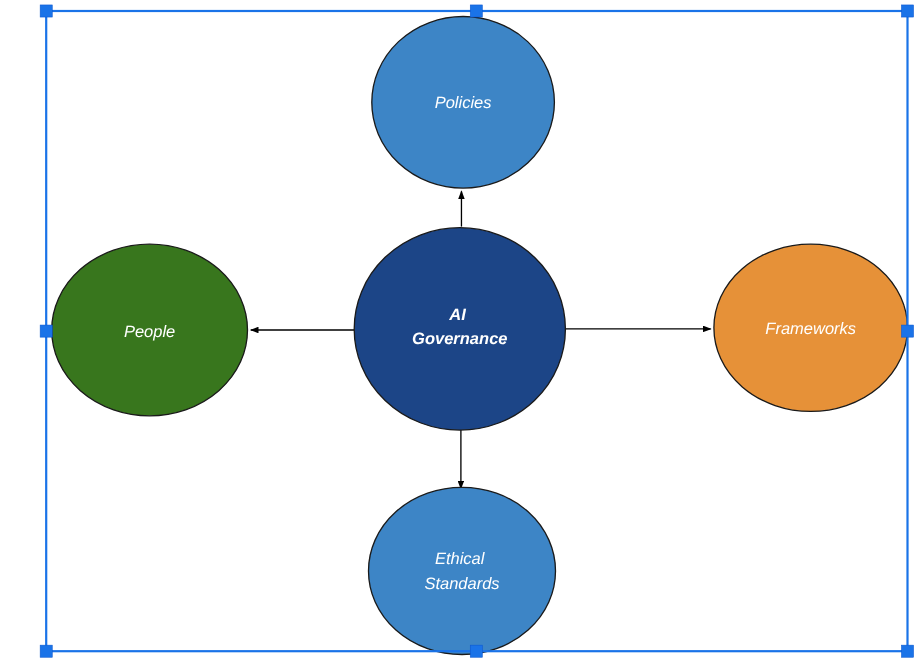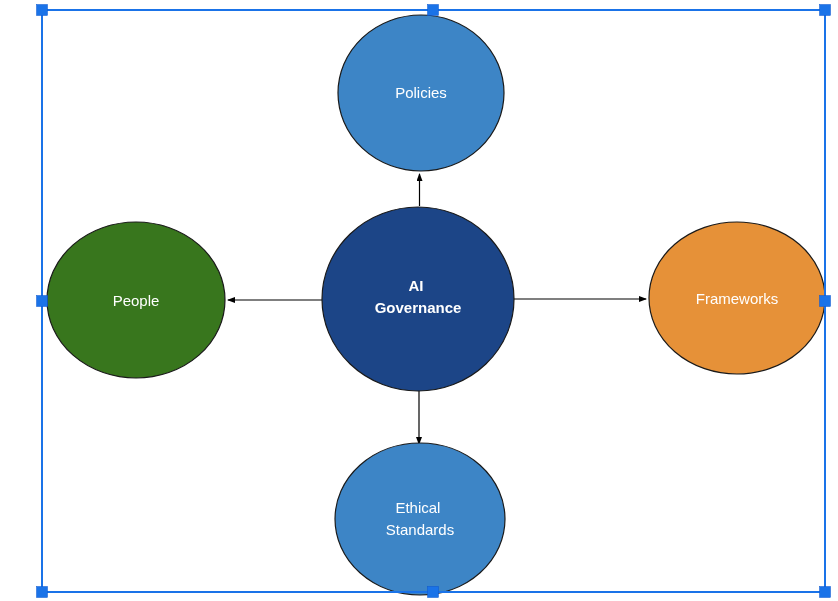--- a/index.html
+++ b/index.html
@@ -7,20 +7,21 @@
     padding: 0;
     background: #ffffff;
     font-family: "Liberation Sans", sans-serif;
   }
   .canvas {
     position: relative;
     width: 838px;
     height: 601px;
     background: #ffffff;
     overflow: hidden;
+    font-style: italic;
   }
   svg { display: block; }
   .shape {
     stroke: #1a1a1a;
     stroke-width: 1.2;
   }
   .node-label {
     font-family: "Liberation Sans", sans-serif;
     font-size: 15px;
     text-anchor: middle;

